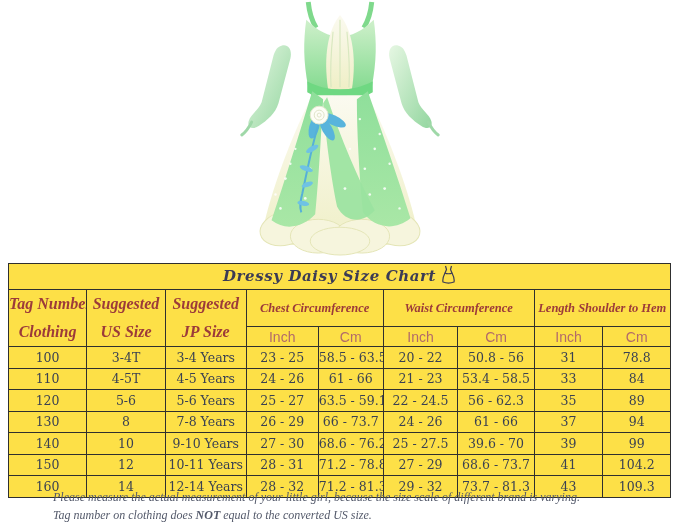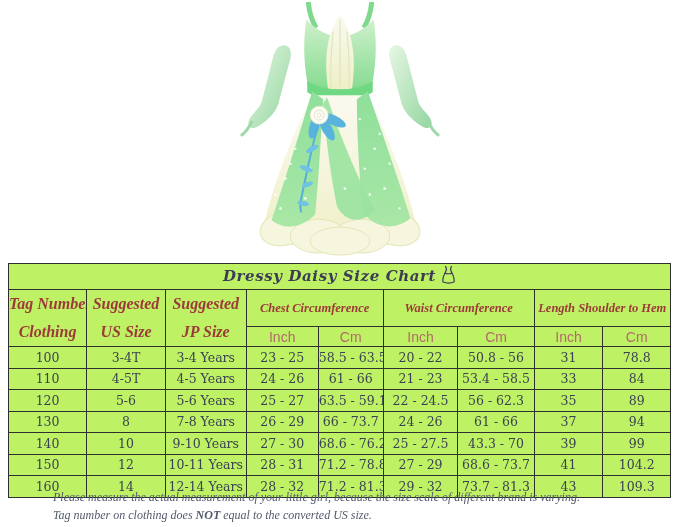--- a/index.html
+++ b/index.html
@@ -4,21 +4,21 @@
 <style>
   html,body{margin:0;padding:0;background:#fff;}
   .page{position:relative;width:679px;height:527px;background:#fff;overflow:hidden;
         font-family:"Liberation Serif",serif;}
 
   
   .product{position:absolute;top:0;left:50%;transform:translateX(-50%);width:250px;height:258px;}
 
   
   .chart-wrap{position:absolute;top:263px;left:8px;right:8px;}
-  table.size-chart{width:100%;border-collapse:collapse;table-layout:fixed;background:#bef264;}
+  table.size-chart{width:100%;border-collapse:collapse;table-layout:fixed;background:#fde047;}
   table.size-chart th,table.size-chart td{border:1px solid #2f2f2f;padding:0;text-align:center;
         vertical-align:middle;overflow:hidden;white-space:nowrap;}
   .title-cell{height:25px;font-family:"DejaVu Serif",serif;font-style:italic;font-weight:bold;
         font-size:15px;letter-spacing:.6px;color:#3b3b55;}
   .title-cell .dress-glyph{vertical-align:-3px;margin-left:5px;}
   th.col-head{height:48px;font-family:"Liberation Serif",serif;font-style:italic;font-weight:bold;
         font-size:16px;line-height:1.75;color:#9c3a3a;white-space:normal;}
   th.group-head{height:31px;font-family:"Liberation Serif",serif;font-style:italic;font-weight:bold;
         font-size:12.5px;color:#9c3a3a;}
   th.sub-head{height:15px;font-family:"Liberation Sans",sans-serif;font-weight:normal;
@@ -231,21 +231,21 @@
             <td class="size-cell">37</td>
             <td class="size-cell">94</td>
           </tr>
           <tr>
             <td class="size-cell">140</td>
             <td class="size-cell">10</td>
             <td class="size-cell">9-10 Years</td>
             <td class="size-cell">27 - 30</td>
             <td class="size-cell">68.6 - 76.2</td>
             <td class="size-cell">25 - 27.5</td>
-            <td class="size-cell">43.3 - 70</td>
+            <td class="size-cell">39.6 - 70</td>
             <td class="size-cell">39</td>
             <td class="size-cell">99</td>
           </tr>
           <tr>
             <td class="size-cell">150</td>
             <td class="size-cell">12</td>
             <td class="size-cell">10-11 Years</td>
             <td class="size-cell">28 - 31</td>
             <td class="size-cell">71.2 - 78.8</td>
             <td class="size-cell">27 - 29</td>

